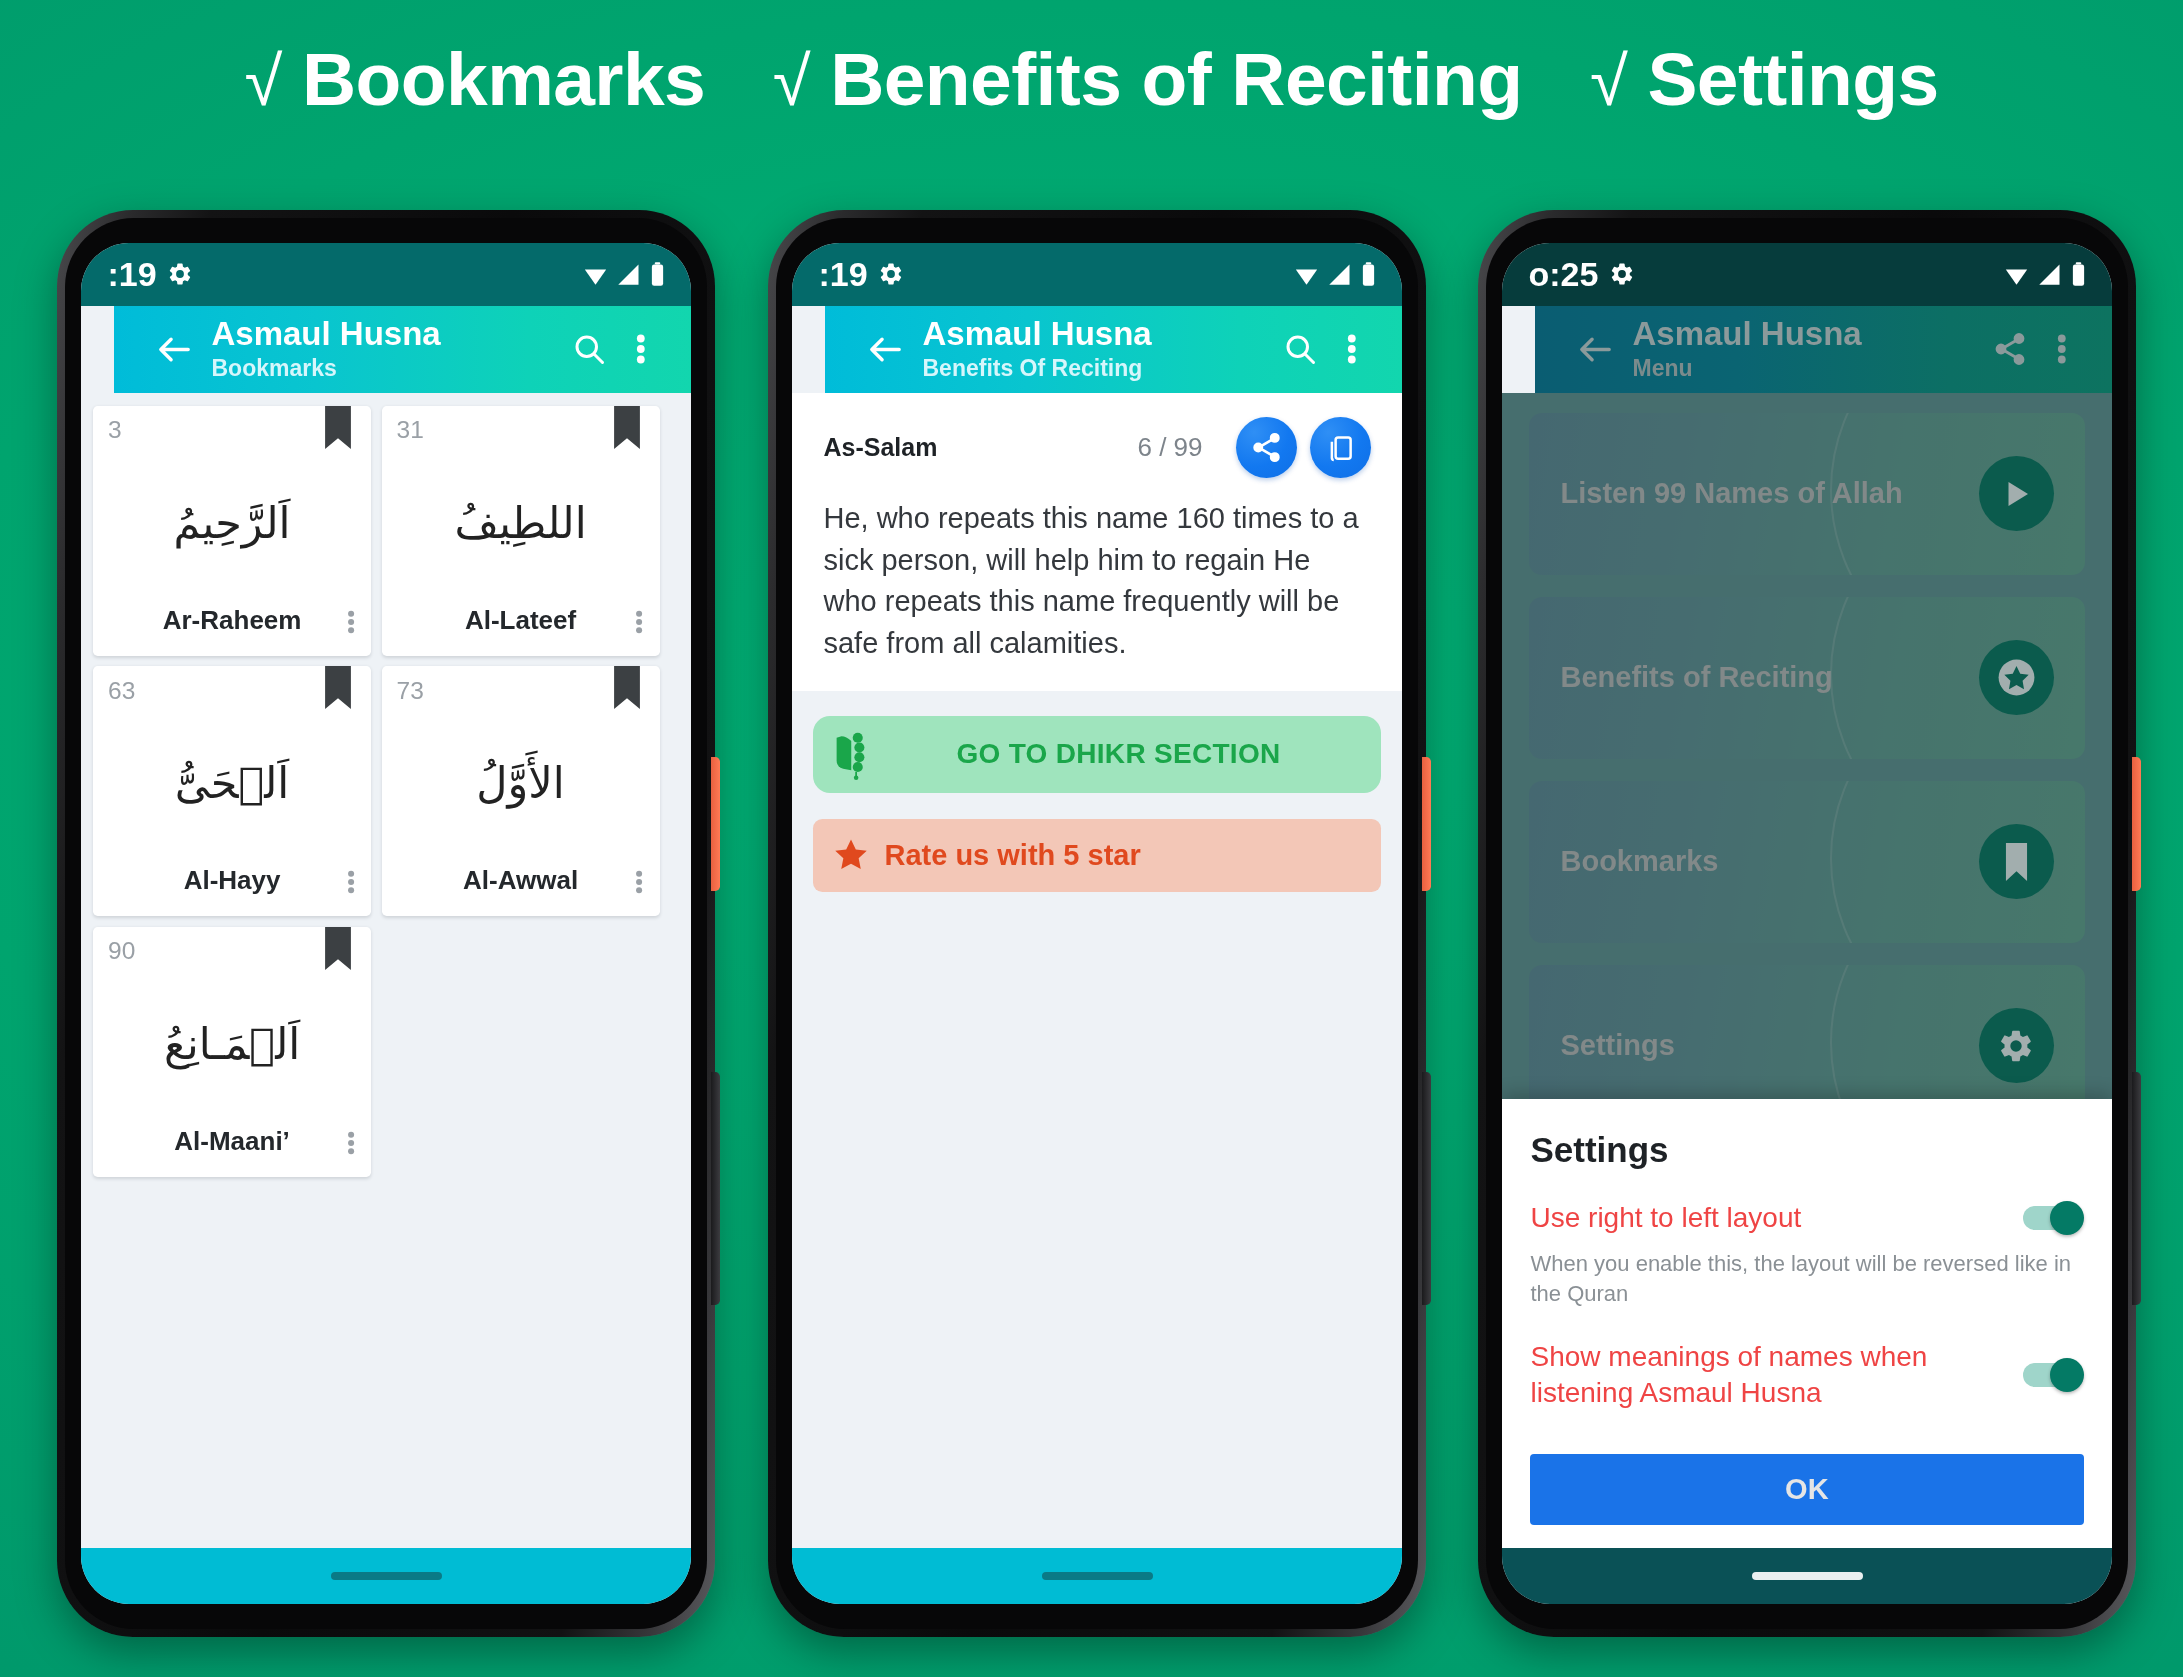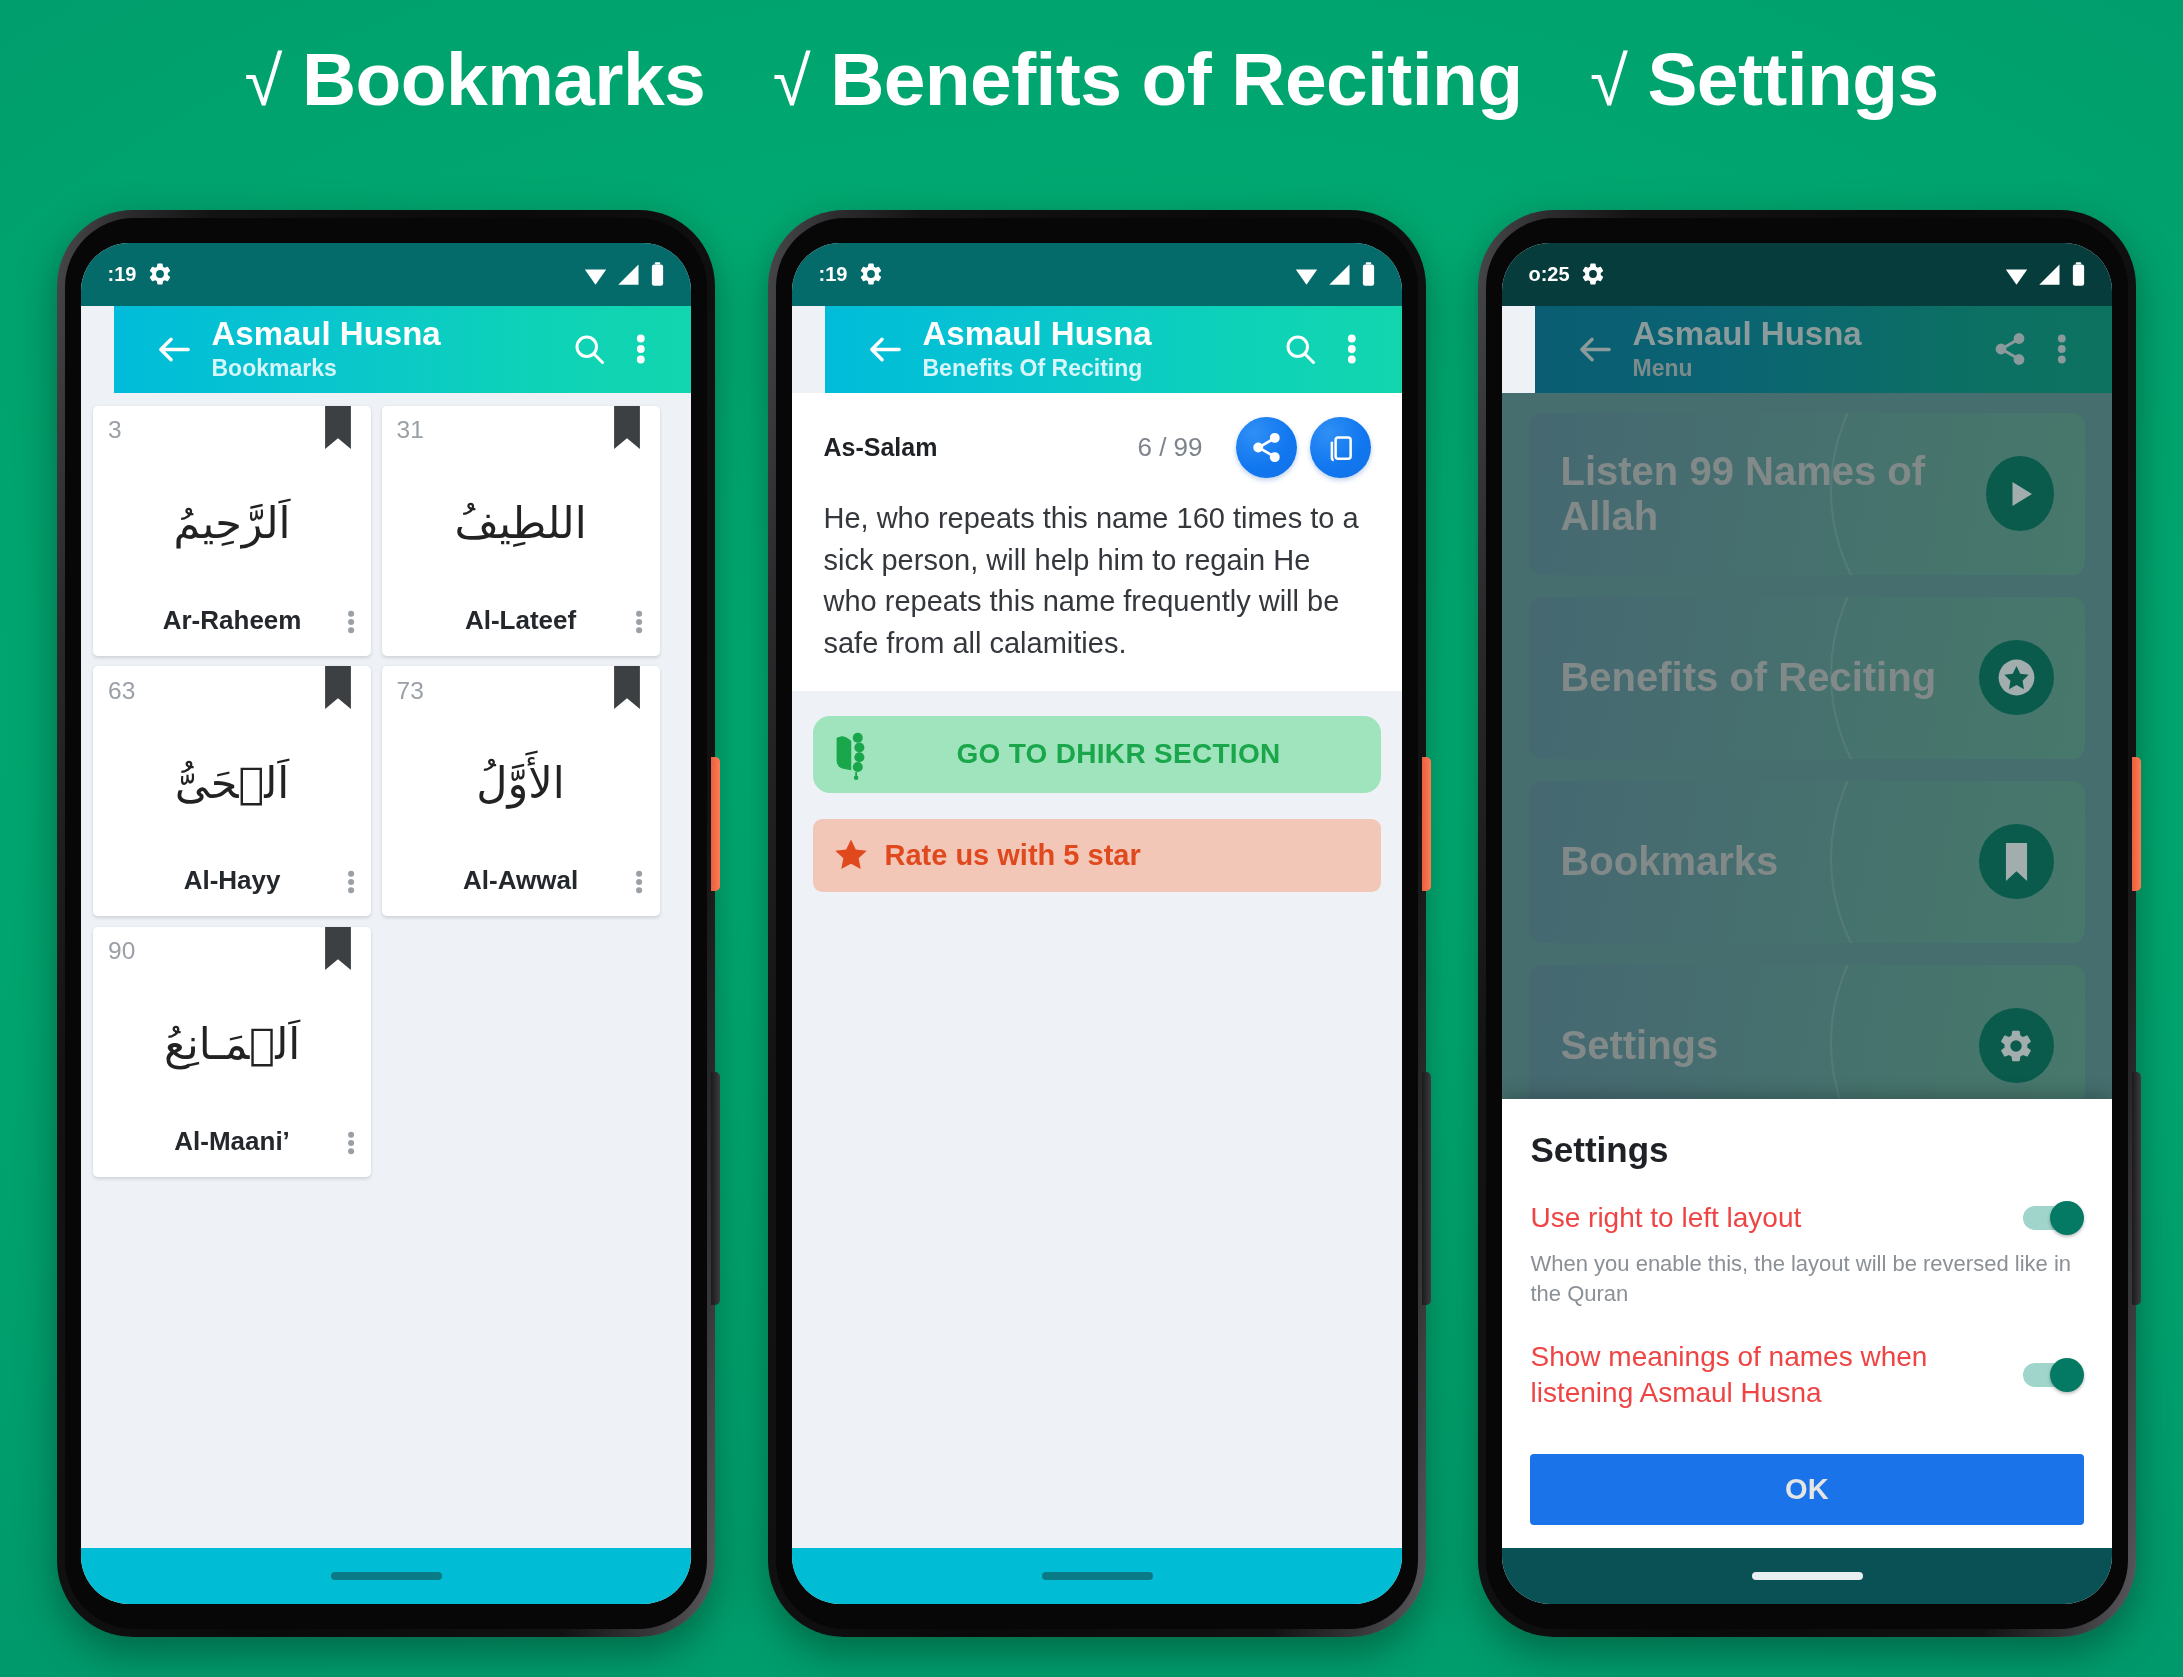--- a/index.html
+++ b/index.html
@@ -90,21 +90,21 @@
     display: flex; flex-direction: column;
     position: relative;
   }
 
   
   .statusbar {
     height: 63px; flex: 0 0 63px;
     display: flex; align-items: center;
     padding: 0 26px;
     color: #ffffff;
-    font-size: 20px; font-weight: bold;
+    font-size: 34px; font-weight: bold;
     background: #046a6a;
     text-align: center;
   }
   .statusbar.dark { background: #063c3c; }
   .sb-time { letter-spacing: 0px; }
   .sb-gear { margin-left: 10.5px; display:inline-flex; }
   .sb-right { margin-left: auto; display: flex; align-items: center; gap: 7px; }
 
   
   .appbar {
@@ -200,21 +200,21 @@
     height: 162px; border-radius: 13px;
     background: linear-gradient(100deg, #0c5d73 0%, #0d6871 28%, #0e7a69 65%, #0f8564 100%);
     display: flex; align-items: center;
     padding: 0 31px; position: relative; overflow: hidden;
   }
   .menu-card::after {
     content:""; position:absolute; right:-122px; top:-111px;
     width: 373px; height: 373px; border-radius: 50%;
     border: 2.3px solid rgba(255,255,255,.16);
   }
-  .menu-label { font-size: 40px; font-weight: bold; color: #a2aeae; }
+  .menu-label { font-size: 29px; font-weight: bold; color: #a2aeae; }
   .menu-icon {
     margin-left: auto; width: 75px; height: 75px; border-radius: 50%;
     background: #0b5b4d;
     display: flex; align-items: center; justify-content: center;
     position: relative; z-index: 2;
   }
   .dim-overlay {
     position: absolute; inset: 0; background: rgba(108,112,112,.60);
     pointer-events: none;
   }

